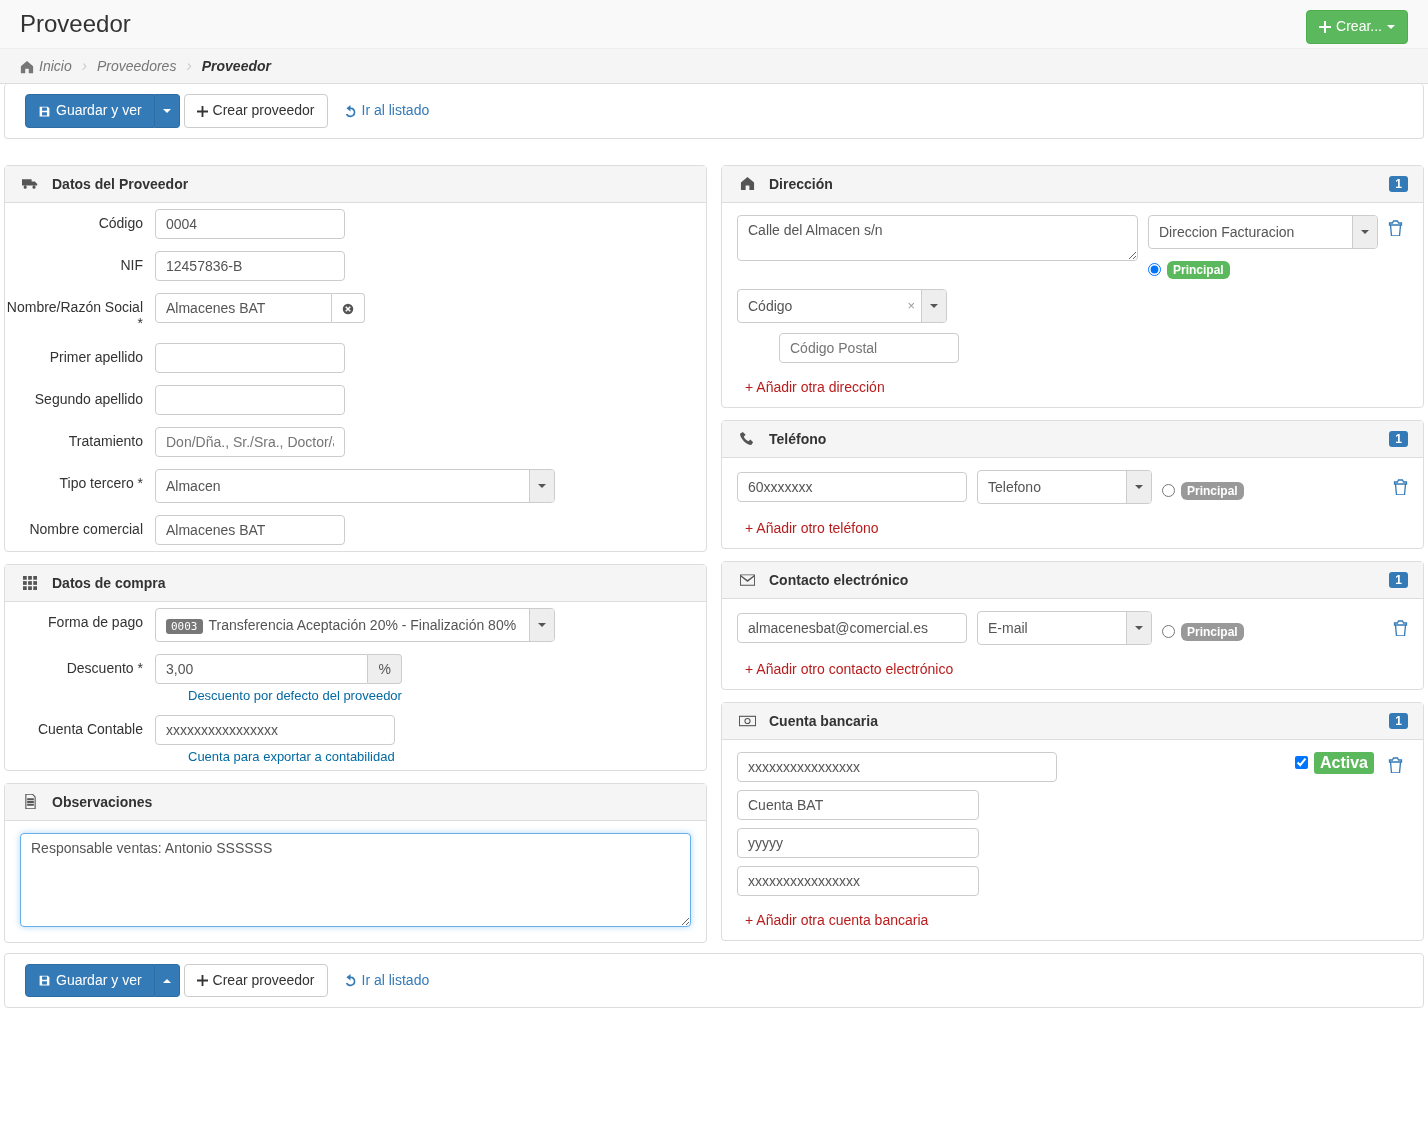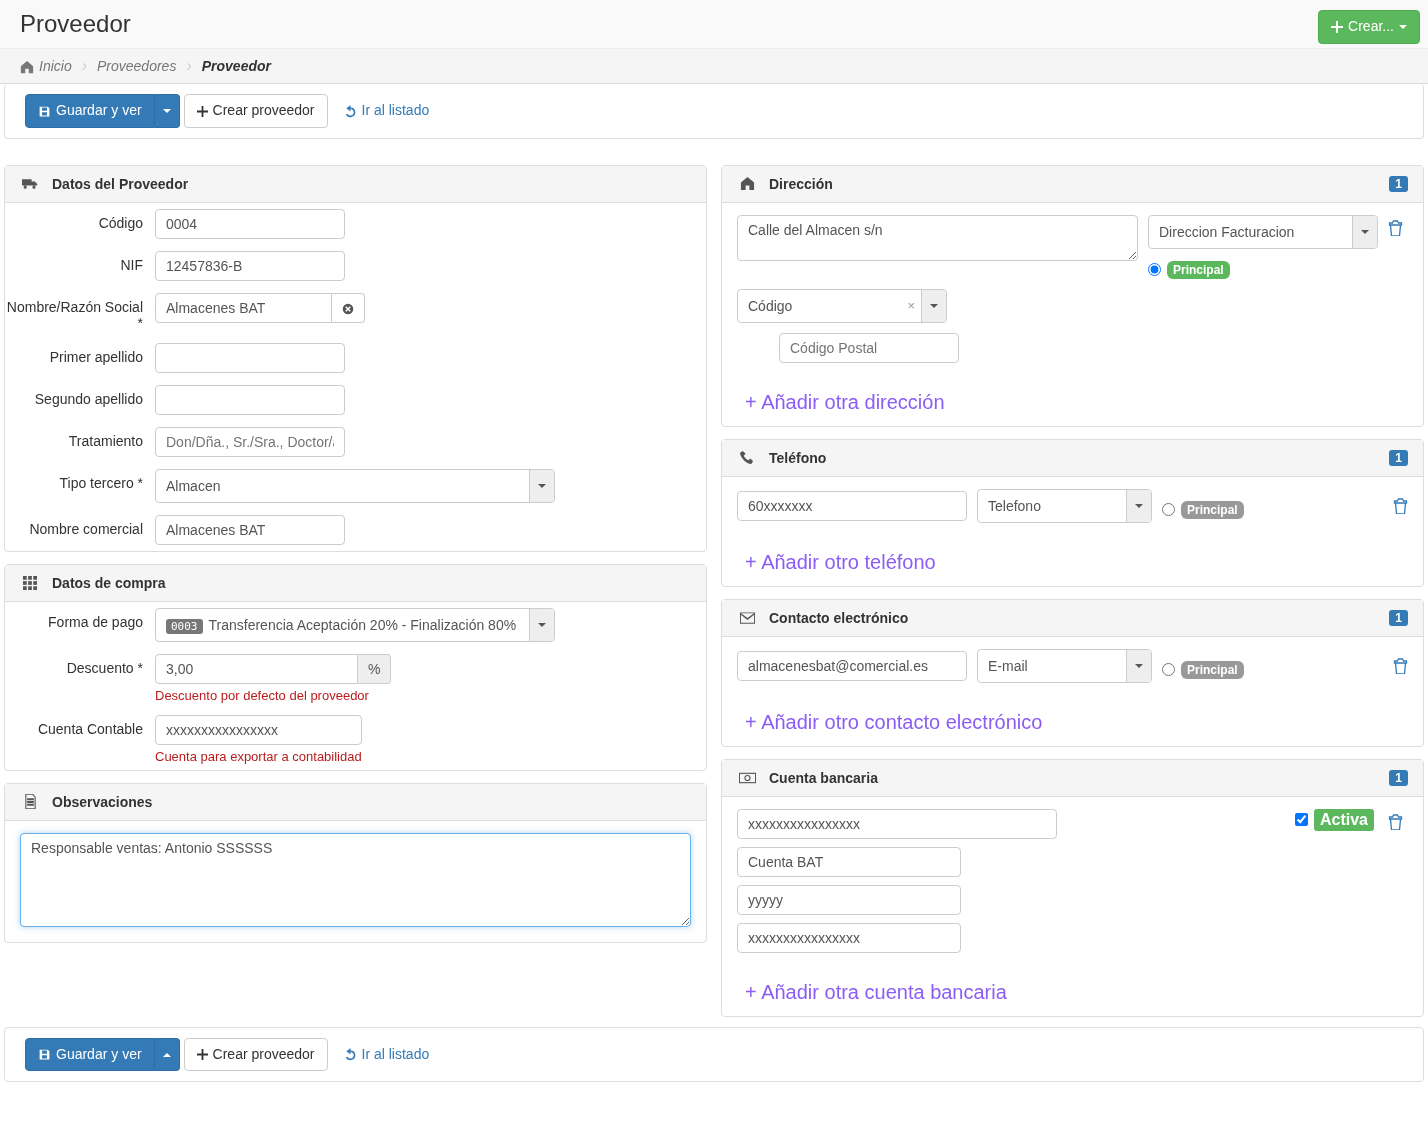--- a/index.html
+++ b/index.html
@@ -20,40 +20,40 @@
 
 .btn { display: inline-flex; align-items: center; gap: 5px; padding: 6px 12px; font-size: 14px; border-radius: 4px; border: 1px solid transparent; cursor: pointer; background: #fff; line-height: 1.4; }
 .btn-primary { background: #337ab7; border-color: #2e6da4; color: #fff; }
 .btn-default { background: #fff; border-color: #ccc; color: #333; }
 .btn-success { background: #5cb85c; border-color: #4cae4c; color: #fff; }
 .btn-link { background: none; border: none; color: #337ab7; }
 .btn-group { display: inline-flex; }
 .btn-group .btn:first-child { border-top-right-radius: 0; border-bottom-right-radius: 0; }
 .btn-group .btn:last-child { border-top-left-radius: 0; border-bottom-left-radius: 0; border-left: none; padding: 6px 8px; }
 
-.top-right-btn { position: absolute; top: 10px; right: 8px; text-decoration: underline; }
+.top-right-btn { position: absolute; top: 10px; right: 20px; text-decoration: underline; }
 
 .content { display: flex; gap: 14px; padding: 16px 4px 10px; }
 .col { flex: 1; min-width: 0; display: flex; flex-direction: column; gap: 12px; }
 
 .panel { border: 1px solid #ddd; border-radius: 4px; background: #fff; }
 .panel-heading { background: #f5f5f5; border-bottom: 1px solid #ddd; padding: 10px 15px; display: flex; align-items: center; gap: 12px; font-weight: bold; color: #333; }
 .panel-heading .icon-cell { width: 20px; display: flex; justify-content: center; color: #555; }
 .panel-heading .badge-count { margin-left: auto; background: #337ab7; color: #fff; border-radius: 3px; padding: 1px 6px; font-size: 12px; font-weight: bold; }
 .panel-body { padding: 12px 15px; }
 
 .form-row { display: flex; align-items: flex-start; padding: 6px 10px 6px 0; }
 .form-row .lbl { width: 150px; text-align: right; padding-right: 12px; padding-top: 6px; color: #333; }
 .form-row .ctrl { flex: 0 0 190px; }
 .form-row .ctrl.wide { flex: 1; }
 .form-row .ctrl.input-group { display: flex; flex: 0 0 210px; }
 .form-row .ctrl.input-group .addon { border: 1px solid #ccc; border-left: none; padding: 6px 10px; background: #eee; border-radius: 0 4px 4px 0; color: #555; }
 .form-row .ctrl.input-group .addon.btn-addon { background: #fff; cursor: pointer; }
 .form-row .ctrl.input-group input { border-radius: 4px 0 0 4px; }
-.form-row .help { color: #b91c1c; font-size: 13px; margin-top: 4px; }
+.form-row .help { color: #0369a1; font-size: 13px; margin-top: 4px; margin-left: 33px; }
 
 input[type=text], textarea, .select { width: 100%; padding: 6px 10px; border: 1px solid #ccc; border-radius: 4px; font-size: 14px; color: #555; background: #fff; font-family: inherit; }
 textarea { resize: vertical; }
 .select { display: flex; align-items: center; justify-content: space-between; background: #fff; padding: 0; overflow: hidden; height: 34px; }
 .select .sel-text { padding: 6px 10px; flex: 1; overflow: hidden; text-overflow: ellipsis; white-space: nowrap; }
 .select .sel-caret { border-left: 1px solid #ccc; padding: 6px 8px; background: #eee; color: #555; height: 100%; display: flex; align-items: center; }
 .select .sel-clear { padding: 0 6px; color: #999; cursor: pointer; font-size: 13px; }
 .select .sel-text.placeholder { color: #999; }
 .select .code-badge { background: #777; color: #fff; border-radius: 3px; padding: 1px 5px; font-size: 11px; margin-right: 6px; font-family: monospace; }
 .addr-row2 { display: flex; gap: 10px; margin-top: 10px; }
@@ -68,25 +68,25 @@
 .inline-row { display: flex; gap: 10px; align-items: center; }
 .inline-row .select { flex: 0 0 175px; }
 .inline-row input[type=text] { flex: 0 0 230px; }
 .inline-row .trash { margin-left: auto; color: #337ab7; cursor: pointer; font-size: 16px; }
 
 .addr-top { display: flex; gap: 10px; align-items: flex-start; }
 .addr-top textarea { flex: 1; height: 46px; }
 .addr-top .right-col { flex: 0 0 230px; display: flex; flex-direction: column; gap: 4px; }
 .addr-top .trash-col { flex: 0 0 20px; color: #337ab7; cursor: pointer; font-size: 16px; padding-top: 4px;}
 
-.add-link { color: #8b5cf6; cursor: pointer; display: inline-block; margin: 28px 0 0 8px; font-size: 20px; }
+.add-link { color: #b91c1c; cursor: pointer; display: inline-block; margin: 16px 0 0 8px; font-size: 14px; }
 
 .bank-grid { display: grid; grid-template-columns: 320px 1fr 20px; gap: 10px; align-items: start; }
 .bank-fields { flex: 0 0 320px; display: flex; flex-direction: column; gap: 8px; }
-.bank-fields .short { width: 224px; }
+.bank-fields .short { width: 242px; }
 .bank-active { display: flex; align-items: center; gap: 6px; justify-content: flex-end; padding-right: 4px;}
 
 svg { vertical-align: middle; }
 </style>
 </head>
 <body>
 
 <div class="top-right-btn">
   <button class="btn btn-success">
     <span>

